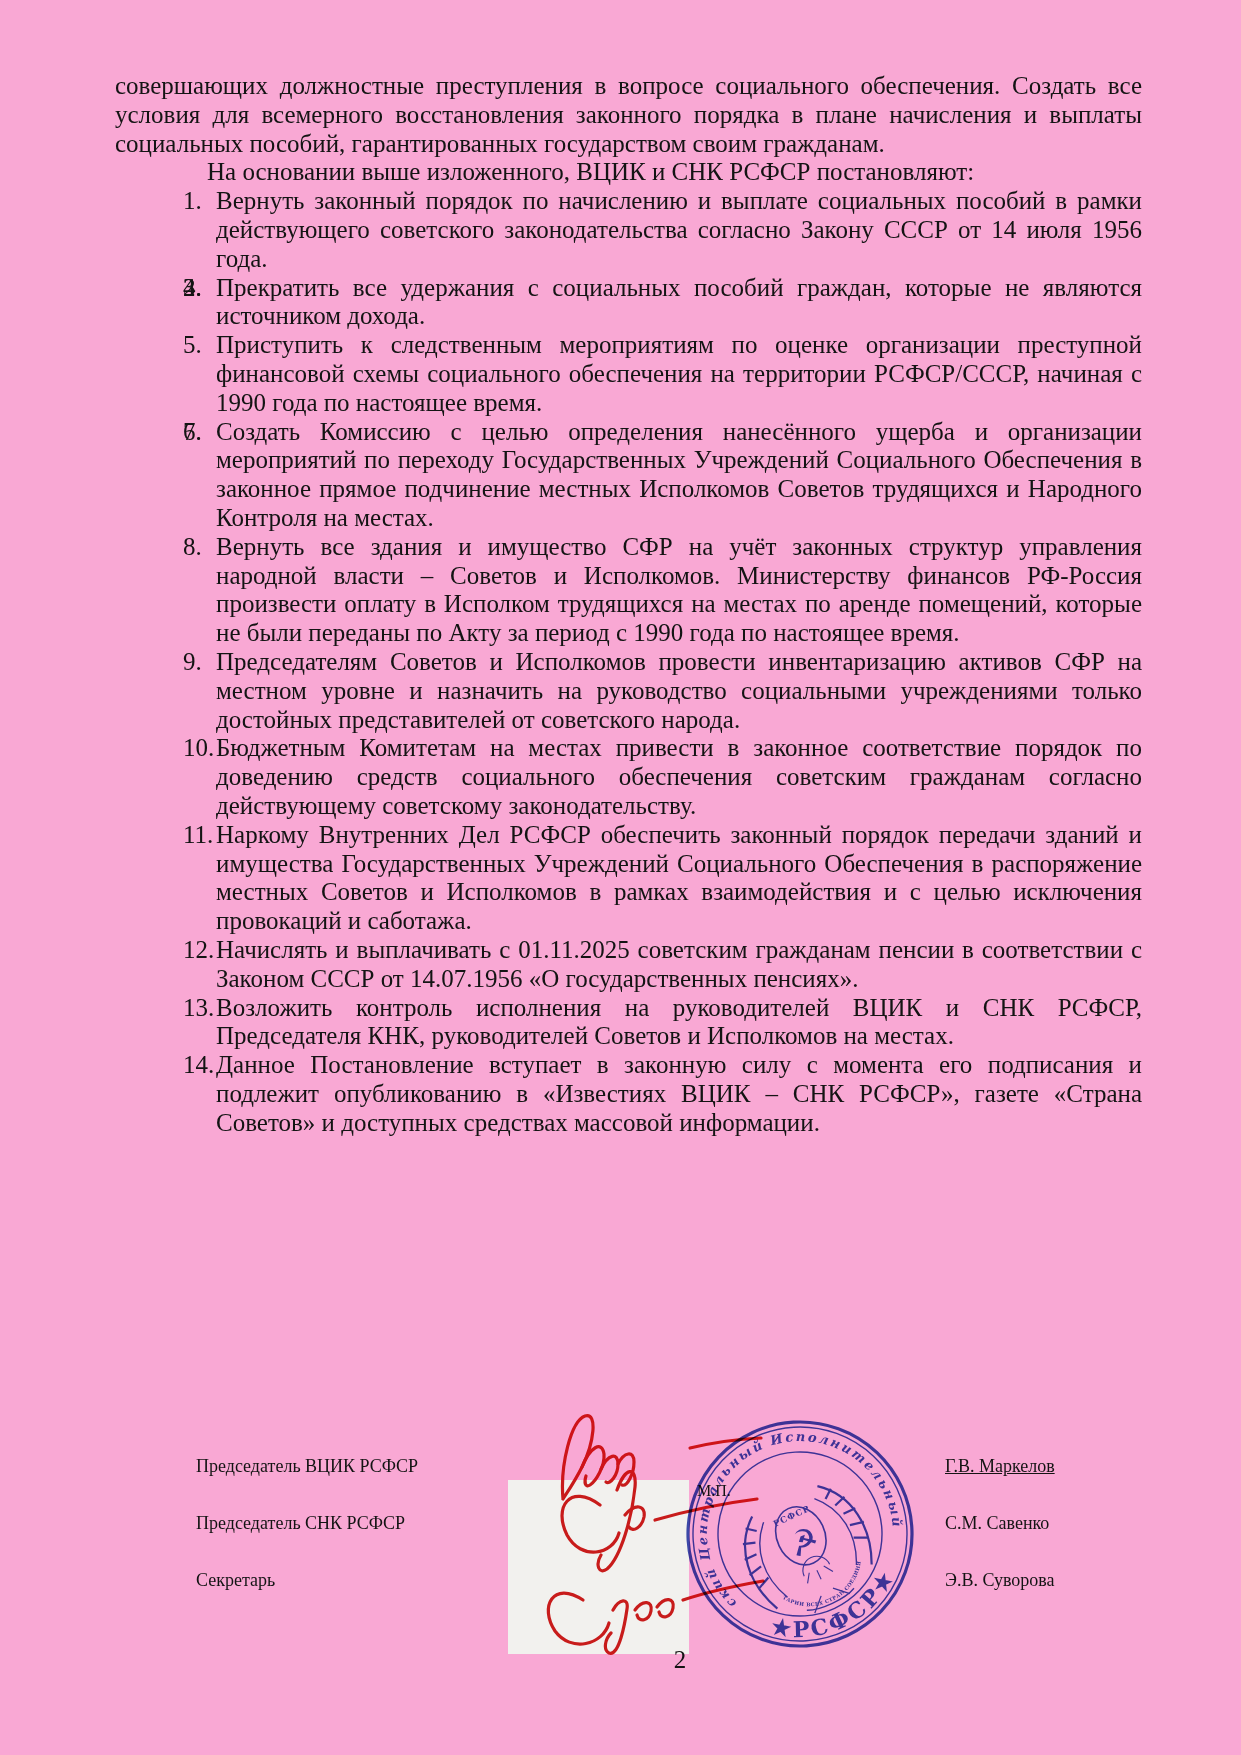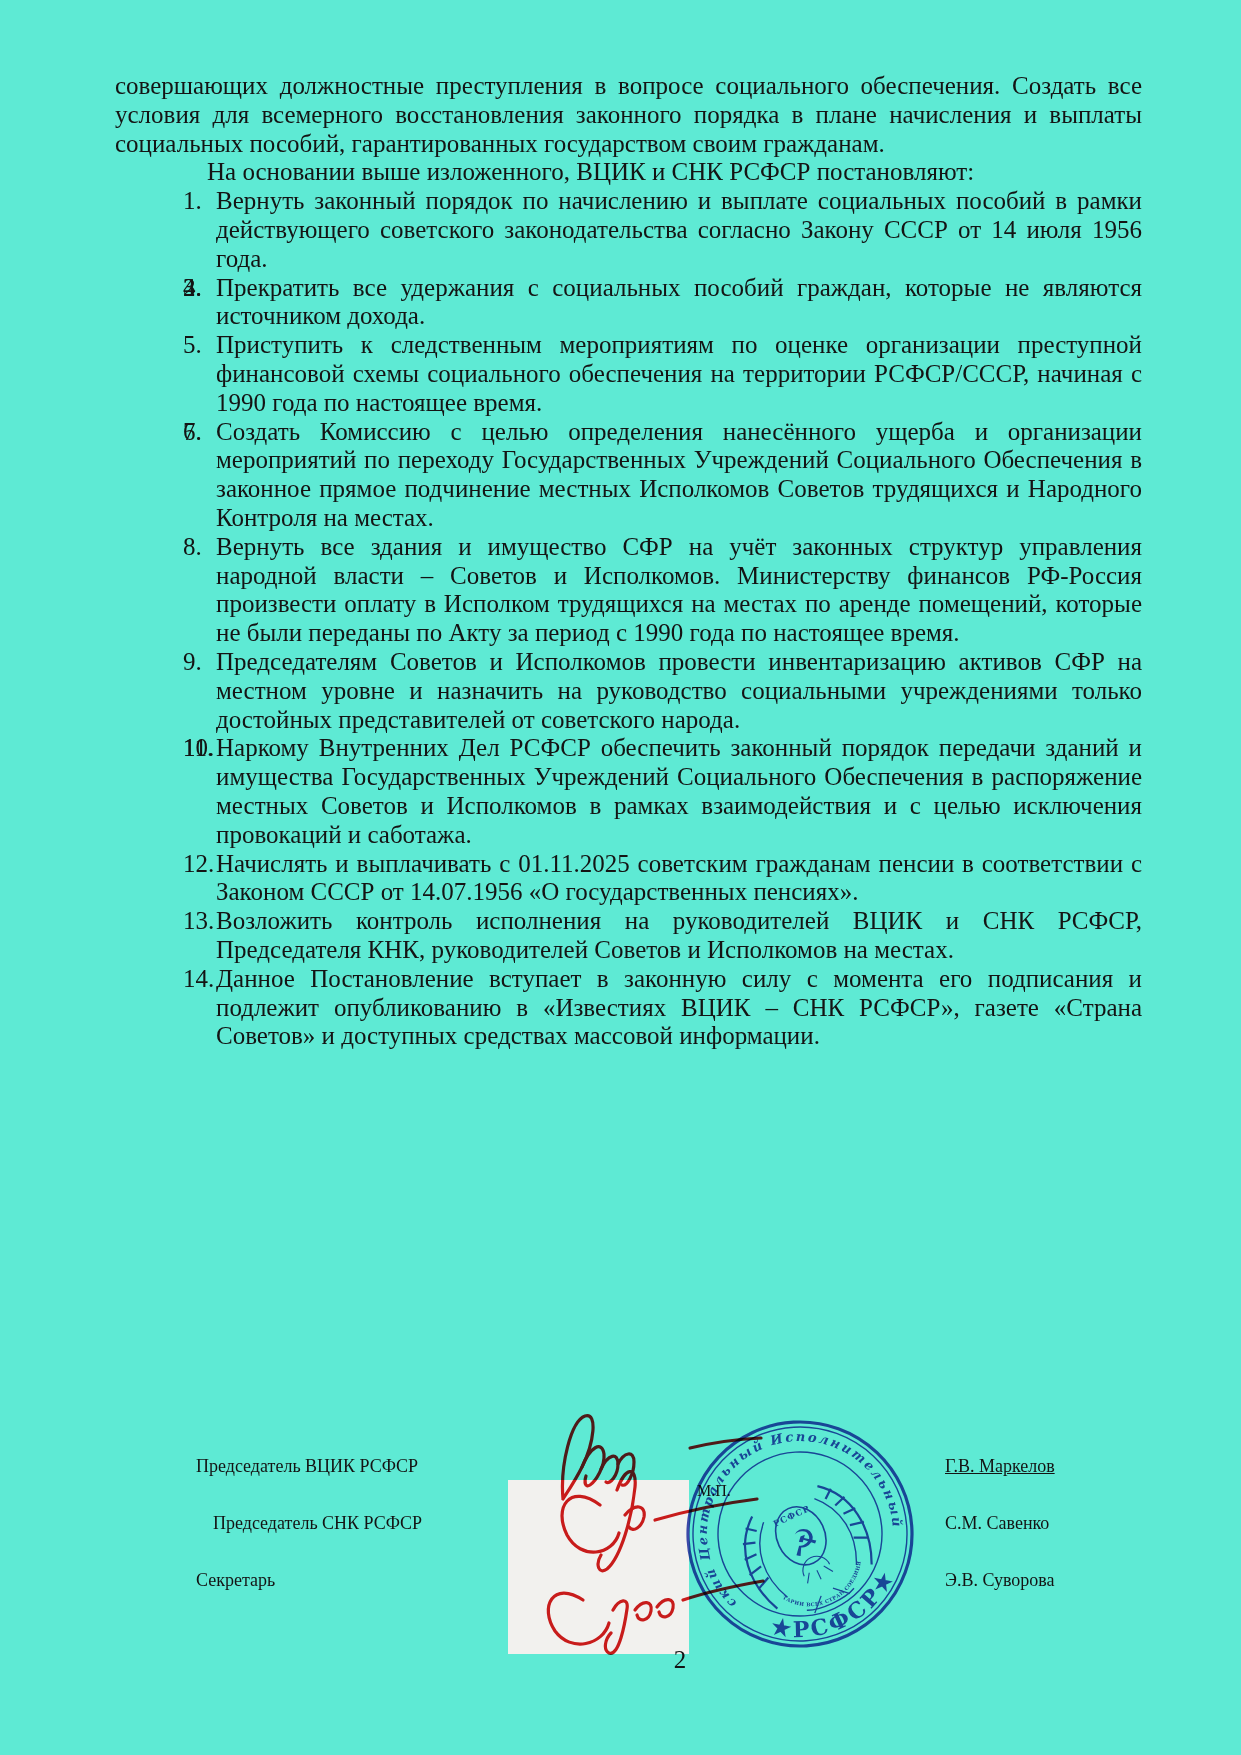--- a/index.html
+++ b/index.html
@@ -1,20 +1,20 @@
 <!DOCTYPE html>
 <html lang="ru"><head>
 <meta charset="utf-8">
 <style>
   html,body{margin:0;padding:0;background:#888;}
   .page{
     position:relative;
     width:1241px;height:1755px;
     margin:0 auto;
-    background:#5eead4;
+    background:#f9a8d4;
     overflow:hidden;
     font-family:"Liberation Serif","DejaVu Serif",serif;
     color:#141414;
   }
   .content{
     position:absolute;left:115px;top:72px;width:1027px;
     font-size:25px;line-height:28.8px;
     text-align:justify;
     hyphens:none;
   }
@@ -78,34 +78,34 @@
     <div>
         <div class="res-item"><span class="res-num">1.</span><span>Вернуть законный порядок по начислению и выплате социальных пособий в рамки действующего советского законодательства согласно Закону СССР от 14 июля 1956 года.</span></div>
         <div class="res-item"><span class="res-num">2.</span></div>
         <div class="res-item"><span class="res-num">3.</span></div>
         <div class="res-item"><span class="res-num">4.</span><span>Прекратить все удержания с социальных пособий граждан, которые не являются источником дохода.</span></div>
         <div class="res-item"><span class="res-num">5.</span><span>Приступить к следственным мероприятиям по оценке организации преступной финансовой схемы социального обеспечения на территории РСФСР/СССР, начиная с 1990 года по настоящее время.</span></div>
         <div class="res-item"><span class="res-num">6.</span></div>
         <div class="res-item"><span class="res-num">7.</span><span>Создать Комиссию с целью определения нанесённого ущерба и организации мероприятий по переходу Государственных Учреждений Социального Обеспечения в законное прямое подчинение местных Исполкомов Советов трудящихся и Народного Контроля на местах.</span></div>
         <div class="res-item"><span class="res-num">8.</span><span>Вернуть все здания и имущество СФР на учёт законных структур управления народной власти – Советов и Исполкомов. Министерству финансов РФ-Россия произвести оплату в Исполком трудящихся на местах по аренде помещений, которые не были переданы по Акту за период с 1990 года по настоящее время.</span></div>
         <div class="res-item"><span class="res-num">9.</span><span>Председателям Советов и Исполкомов провести инвентаризацию активов СФР на местном уровне и назначить на руководство социальными учреждениями только достойных представителей от советского народа.</span></div>
-        <div class="res-item"><span class="res-num">10.</span></div>
+        <div class="res-item"><span class="res-num">10.</span><span>Бюджетным Комитетам на местах привести в законное соответствие порядок по доведению средств социального обеспечения советским гражданам согласно действующему советскому законодательству.</span></div>
         <div class="res-item"><span class="res-num">11.</span><span>Наркому Внутренних Дел РСФСР обеспечить законный порядок передачи зданий и имущества Государственных Учреждений Социального Обеспечения в распоряжение местных Советов и Исполкомов в рамках взаимодействия и с целью исключения провокаций и саботажа.</span></div>
         <div class="res-item"><span class="res-num">12.</span><span>Начислять и выплачивать с 01.11.2025 советским гражданам пенсии в соответствии с Законом СССР от 14.07.1956 «О государственных пенсиях».</span></div>
         <div class="res-item"><span class="res-num">13.</span><span>Возложить контроль исполнения на руководителей ВЦИК и СНК РСФСР, Председателя КНК, руководителей Советов и Исполкомов на местах.</span></div>
         <div class="res-item"><span class="res-num">14.</span><span>Данное Постановление вступает в законную силу с момента его подписания и подлежит опубликованию в «Известиях ВЦИК – СНК РСФСР», газете «Страна Советов» и доступных средствах массовой информации.</span></div>
       </div>
   </div>
 
   <div>
 
     <div class="seal-mark">М.П.</div>
   <div class="sig-title" style="top: 1452px;">Председатель ВЦИК РСФСР</div>
       <div class="sig-name" style="top: 1452px; text-decoration: underline;">Г.В. Маркелов</div>
-      <div class="sig-title" style="top: 1509px; margin-left: 17px;">Председатель СНК РСФСР</div>
+      <div class="sig-title" style="top: 1509px;">Председатель СНК РСФСР</div>
       <div class="sig-name" style="top: 1509px;">С.М. Савенко</div>
       <div class="sig-title" style="top: 1566px;">Секретарь</div>
       <div class="sig-name" style="top: 1566px;">Э.В. Суворова</div>
     </div>
 
   <div class="sig-patch"></div>
 
   <svg class="signatures-svg" viewBox="0 0 280 265">
     <g stroke="#d31d1d" stroke-width="3.2" fill="none" stroke-linecap="round" stroke-linejoin="round">
       <g>

